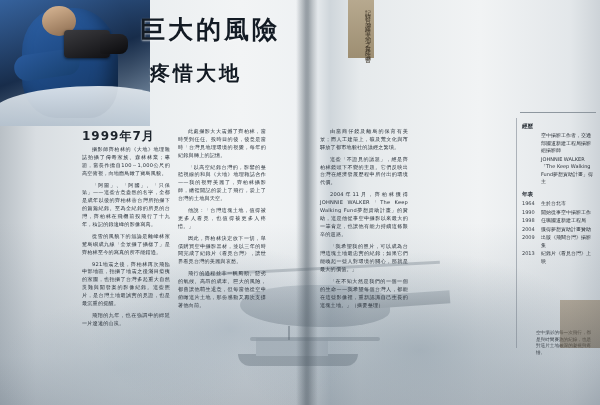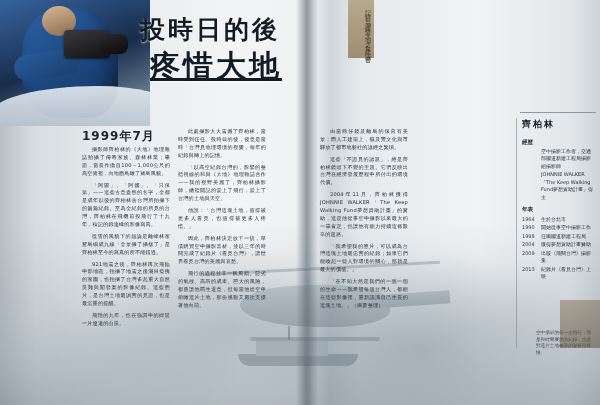--- a/index.html
+++ b/index.html
@@ -92,21 +92,21 @@
   }
 
   
   .headline{
     position:absolute;left:140px;top:16px;width:180px;color:#131b24;
     font-family:"DejaVu Sans","Liberation Sans",sans-serif;
     letter-spacing:3px;
     text-shadow:0 1px 2px rgba(255,255,255,.7);
   }
   .headline .l1{font-size:25px;font-weight:700;line-height:1.1;}
-  .headline .l2{font-size:30px;font-weight:700;line-height:1.15;margin-top:5px;margin-left:10px;text-decoration:underline;}
+  .headline .l2{font-size:20px;font-weight:700;line-height:1.15;margin-top:18px;margin-left:10px;}
 
   
   .top-tag{
     position:absolute;left:348px;top:0;width:26px;height:58px;
     background:linear-gradient(180deg,#b7a98f,#9d8e72);
     color:#3a3124;font-size:6px;line-height:1.25;text-align:center;
     writing-mode:vertical-rl;padding:4px 2px;box-sizing:border-box;
     letter-spacing:1px;
   }
 
@@ -191,21 +191,21 @@
     <div class="head"></div>
     <div class="arm"></div>
     <div class="cam"></div>
     <div class="lens"></div>
     <div class="snow"></div>
   </div>
 
   <div class="top-tag">記 錄 台 灣 疼 惜 大 地 之 良 建 議 書</div>
 
   <div class="headline">
-    <div class="l1">投時日的後</div>
+    <div class="l1">巨大的風險</div>
     <div class="l2">疼惜大地</div>
   </div>
 
   <div class="lead">1999年7月</div>
 
   <div class="col c1">
       <p>攝影師齊柏林的《大地》地理雜誌拍攝了傳奇家族、森林林業；專題，當長作擔自100～1,000公尺的高空俯視，向地面鳥瞰了寶島風貌。</p>
       <p>「阿圖」、「阿國」、「只保第」——這些古意盎然的名字，全都是成年以後的齊柏林替台灣所拍攝下的篇篇紀錄。至為全紀錄的所見的台灣，齊柏林在飛機前投飛行了十九年，積記的錄遠峰的影像寫真。</p>
       <p>從雪的風貌下的無論是離峰林家驚島嶼成九線「全景攝了攝樣了」是齊柏林至今的寫真的所不能錯過。</p>
       <p>921地震之後，齊柏林再次飛臨中部地區，拍攝了地震之後滿目瘡痍的家園，也拍攝了台灣多起重大自然災難與開發案的影像紀錄。這些照片，是台灣土地最誠實的見證，也是最沉重的提醒。</p>
@@ -226,21 +226,20 @@
       <p>這些「不證見的議題」，經是齊柏林鏡頭下不變的主題。它們反映出台灣在經濟發展歷程中所付出的環境代價。</p>
       <p>2004年11月，齊柏林獲得JOHNNIE WALKER「The Keep Walking Fund夢想資助計畫」的贊助，這是他從事空中攝影以來最大的一筆肯定，也讓他有能力持續這條艱辛的道路。</p>
       <p>「我希望我的照片，可以成為台灣這塊土地最忠實的紀錄；如果它們能喚起一些人對環境的關心，那就是最大的價值。」</p>
       <p>「在不知大然是我們的一個一個的生命——我希望每個台灣人，都能在這些影像裡，重新認識自己生長的這塊土地。」（摘要整理）</p>
     </div>
 
   <div class="bio-col-line"></div>
   <div class="bio-rule"></div>
 
   <div class="bio">
-    <div class="name">齊柏林</div>
     <div>
         <div class="sec">經歷</div>
         <div class="row">
           <div class="y"></div>
           <div class="t">空中攝影工作者，交通部國道新建工程局攝影組攝影師</div>
         </div>
         <div class="row">
           <div class="y"></div>
           <div class="t">JOHNNIE WALKER「The Keep Walking Fund夢想資助計畫」得主</div>
         </div>

